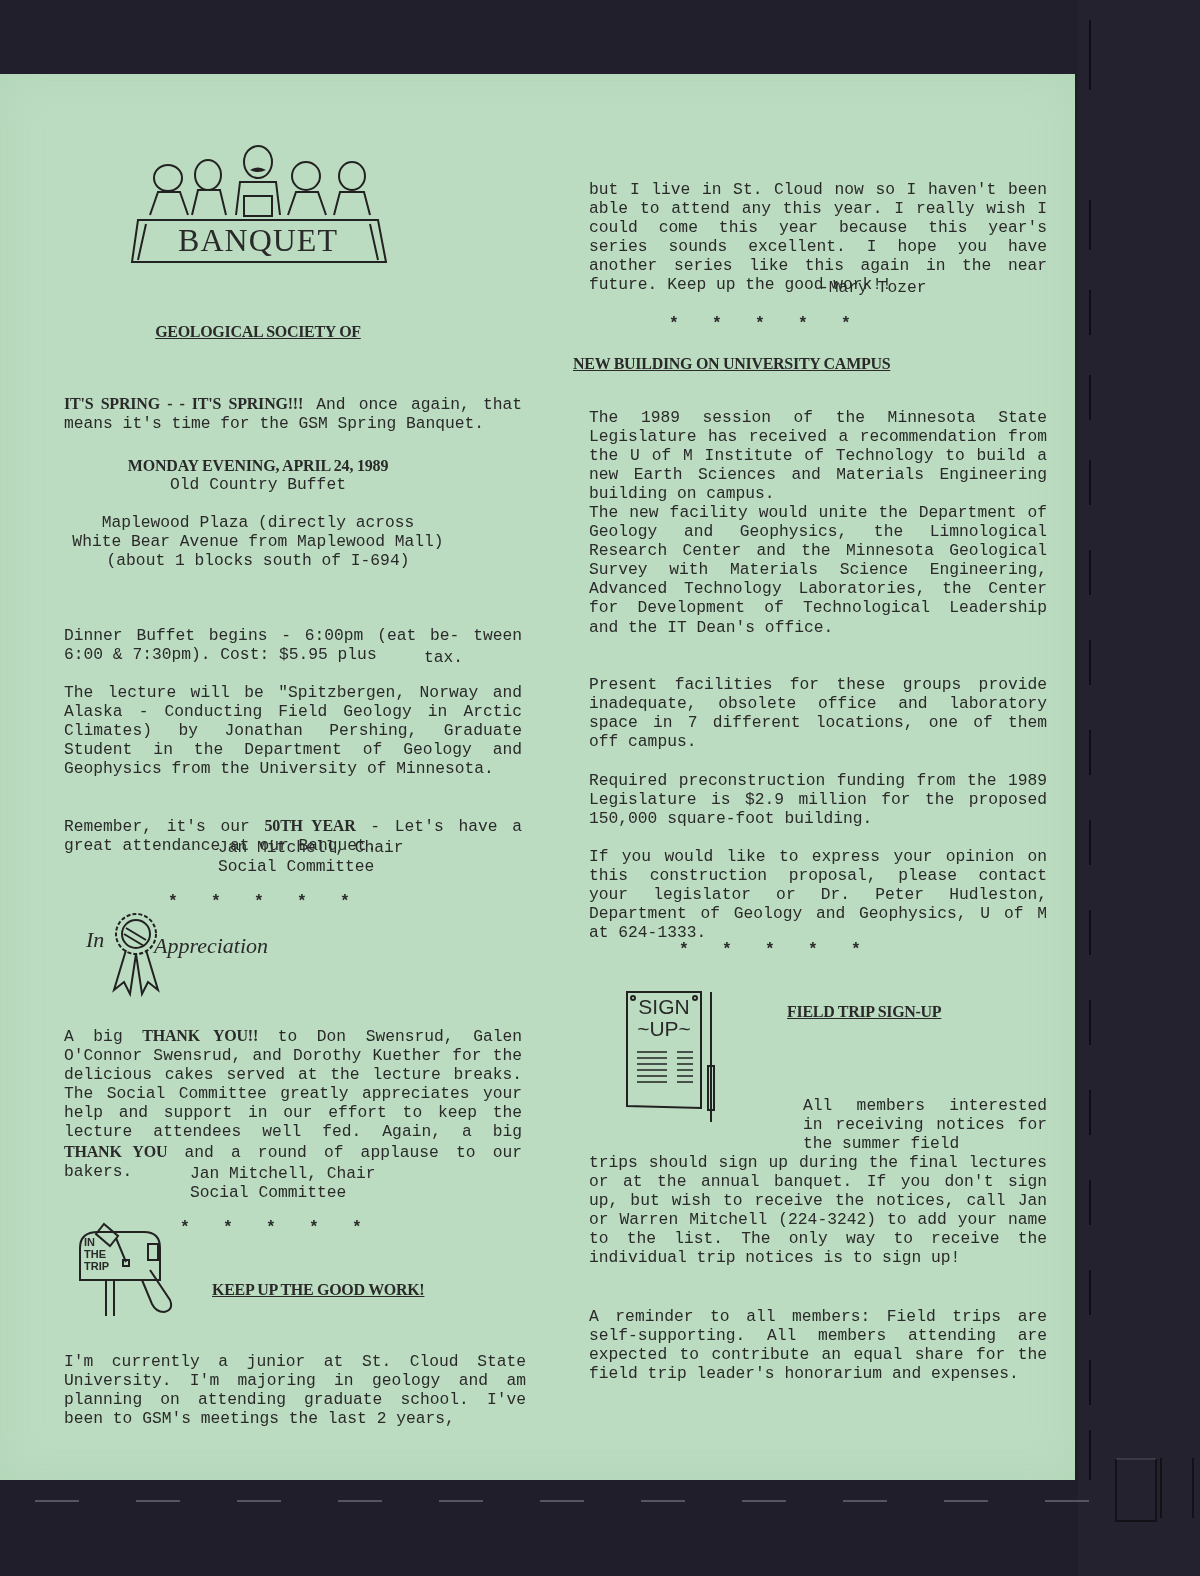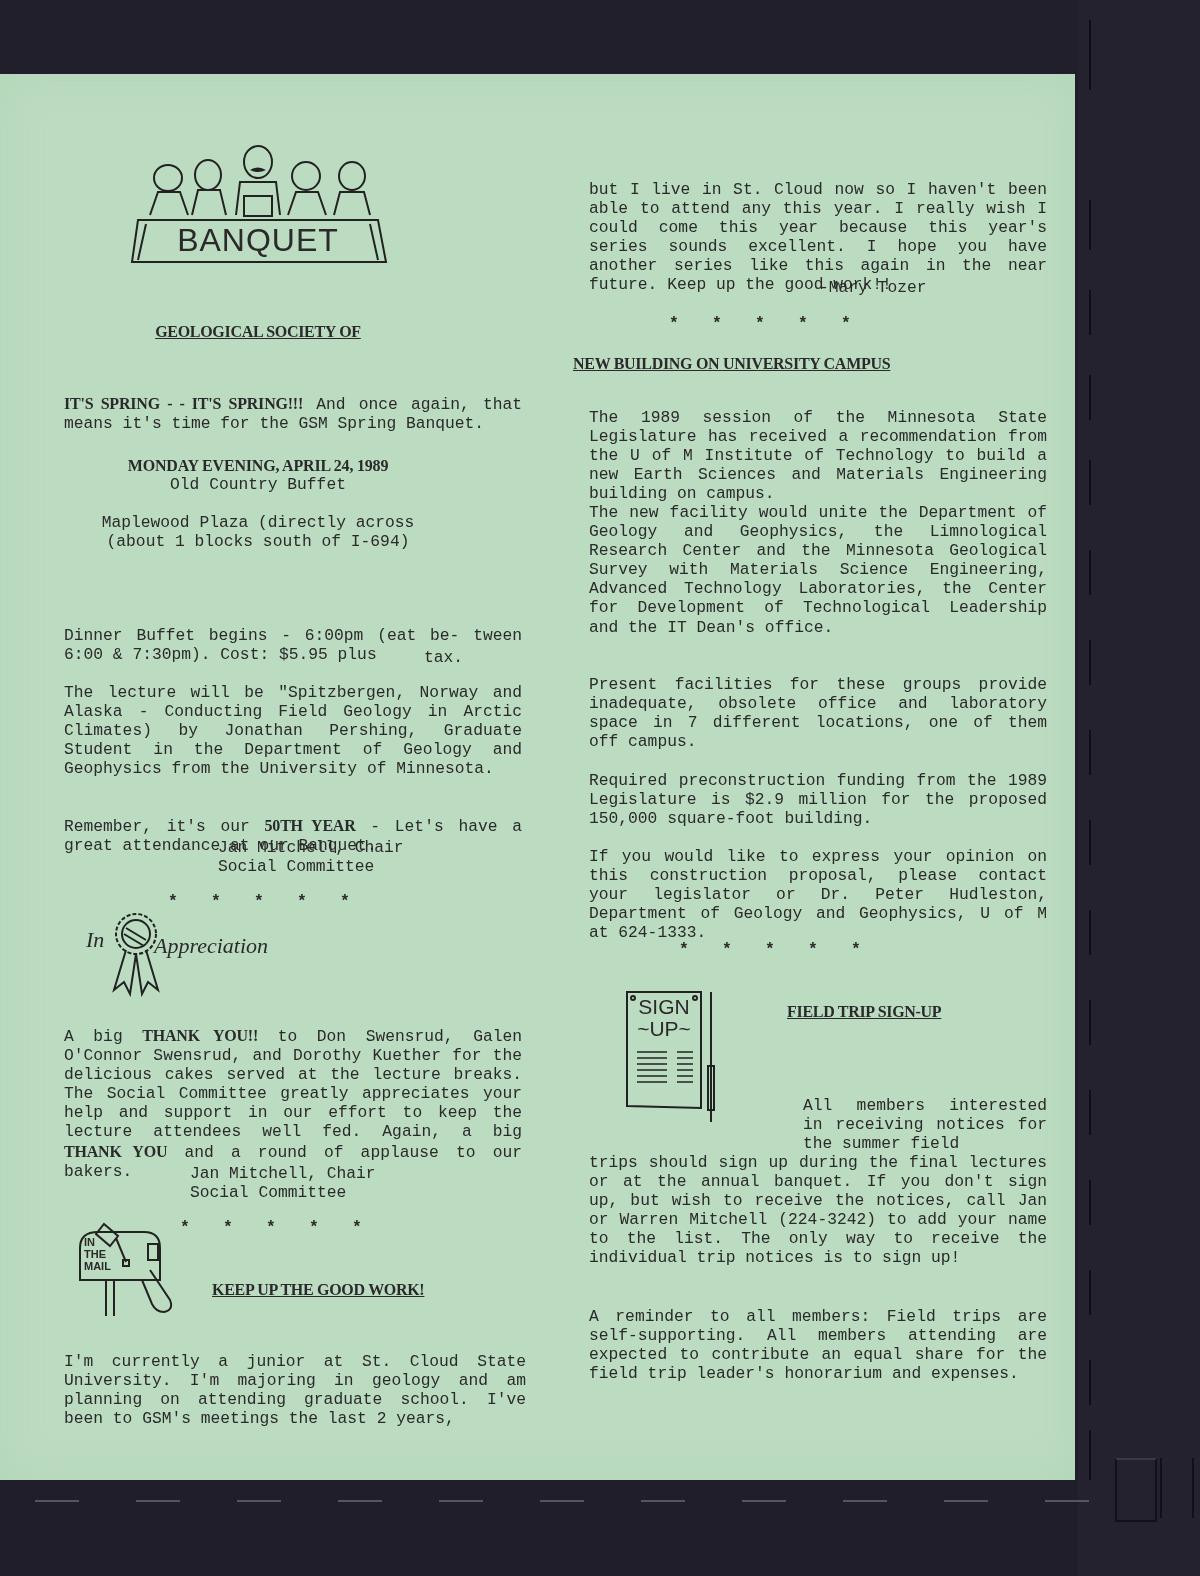--- a/index.html
+++ b/index.html
@@ -91,34 +91,35 @@
           <ellipse cx="224" cy="36" rx="13" ry="14"></ellipse>
           <path d="M206 75 L212 52 L236 52 L242 75"></path>
 
           <path d="M10 80 L250 80 L258 122 L4 122 Z"></path>
           <path d="M18 84 L10 120 M242 84 L250 120"></path>
         </g>
         <g fill="#222">
           <path d="M122 30 q8 -5 16 0 q-8 4 -16 0z"></path>
         </g>
       </svg>
-      <div class="abs" style="left:30px;top:82px;width:200px;text-align:center;font-family:Liberation Sans, sans-serif;font-size:32px;line-height:36px;letter-spacing:1px">BANQUET</div>
+      <div class="abs" style="left:30px;top:82px;width:200px;text-align:center;font-family:Liberation Serif, serif;font-size:32px;line-height:36px;letter-spacing:1px">BANQUET</div>
     </div>
 
     <div class="abs center" style="left:0;top:248px;width:420px">
       <div class="hdr">GEOLOGICAL SOCIETY OF</div>
     </div>
 
     <p class="abs" style="left:0;top:304px;width:458px"><span class="bold">IT'S SPRING - - IT'S SPRING!!!</span><span> And once again, that means it's time for the GSM Spring Banquet.</span></p>
 
     <div class="abs center" style="left:0;top:382px;width:420px">
       <div class="bold">MONDAY EVENING, APRIL 24, 1989</div>
       <div>Old Country Buffet</div>
       <div style="height:19px"></div>
       <div>Maplewood Plaza (directly across</div>
+      <div>White Bear Avenue from Maplewood Mall)</div>
       <div>(about 1 blocks south of I-694)</div>
     </div>
 
     <p class="abs" style="left:0;top:536px;width:458px">Dinner Buffet begins - 6:00pm (eat be- tween 6:00 &amp; 7:30pm).  Cost: $5.95 plus</p>
     <div class="abs" style="left:376px;top:574px">tax.</div>
 
     <p class="abs" style="left:0;top:593px;width:458px">The lecture will be "Spitzbergen, Norway and Alaska - Conducting Field Geology in Arctic Climates) by Jonathan Pershing, Graduate Student in the Department of Geology and Geophysics from the University of Minnesota.</p>
 
     <p class="abs" style="left:0;top:726px;width:458px"><span>Remember, it's our </span><span class="bold">50TH YEAR</span><span> - Let's have a great attendance at our Banquet.</span></p>
 
@@ -165,21 +166,21 @@
           <rect x="49" y="40" width="6" height="6"></rect>
           <path d="M76 50 L96 80 q4 10 -6 12 q-8 0 -12 -8 L68 60"></path>
           <line x1="32" y1="60" x2="32" y2="96"></line>
           <line x1="40" y1="60" x2="40" y2="96"></line>
           <rect x="74" y="24" width="10" height="16"></rect>
         </g>
       </svg>
       <div class="abs" style="left:10px;top:16px;font-family:'Liberation Sans','DejaVu Sans',sans-serif;font-size:11px;line-height:12px;font-weight:bold">
         <div>IN</div>
         <div>THE</div>
-        <div>MAIL</div>
+        <div>TRIP</div>
       </div>
     </div>
 
     <div class="abs hdr" style="left:164px;top:1206px;padding-right:14px">KEEP UP THE GOOD WORK!</div>
 
     <p class="abs" style="left:0;top:1262px;width:462px">I'm currently a junior at St. Cloud State University. I'm majoring in geology and am planning on attending graduate school. I've been to GSM's meetings the last 2 years,</p>
   </div>
 
   <div class="col col-right">
     <p class="abs" style="left:0;top:90px;width:458px">but I live in St. Cloud now so I haven't been able to attend any this year. I really wish I could come this year because this year's series sounds excellent. I hope you have another series like this again in the near future.  Keep up the good work!!</p>

